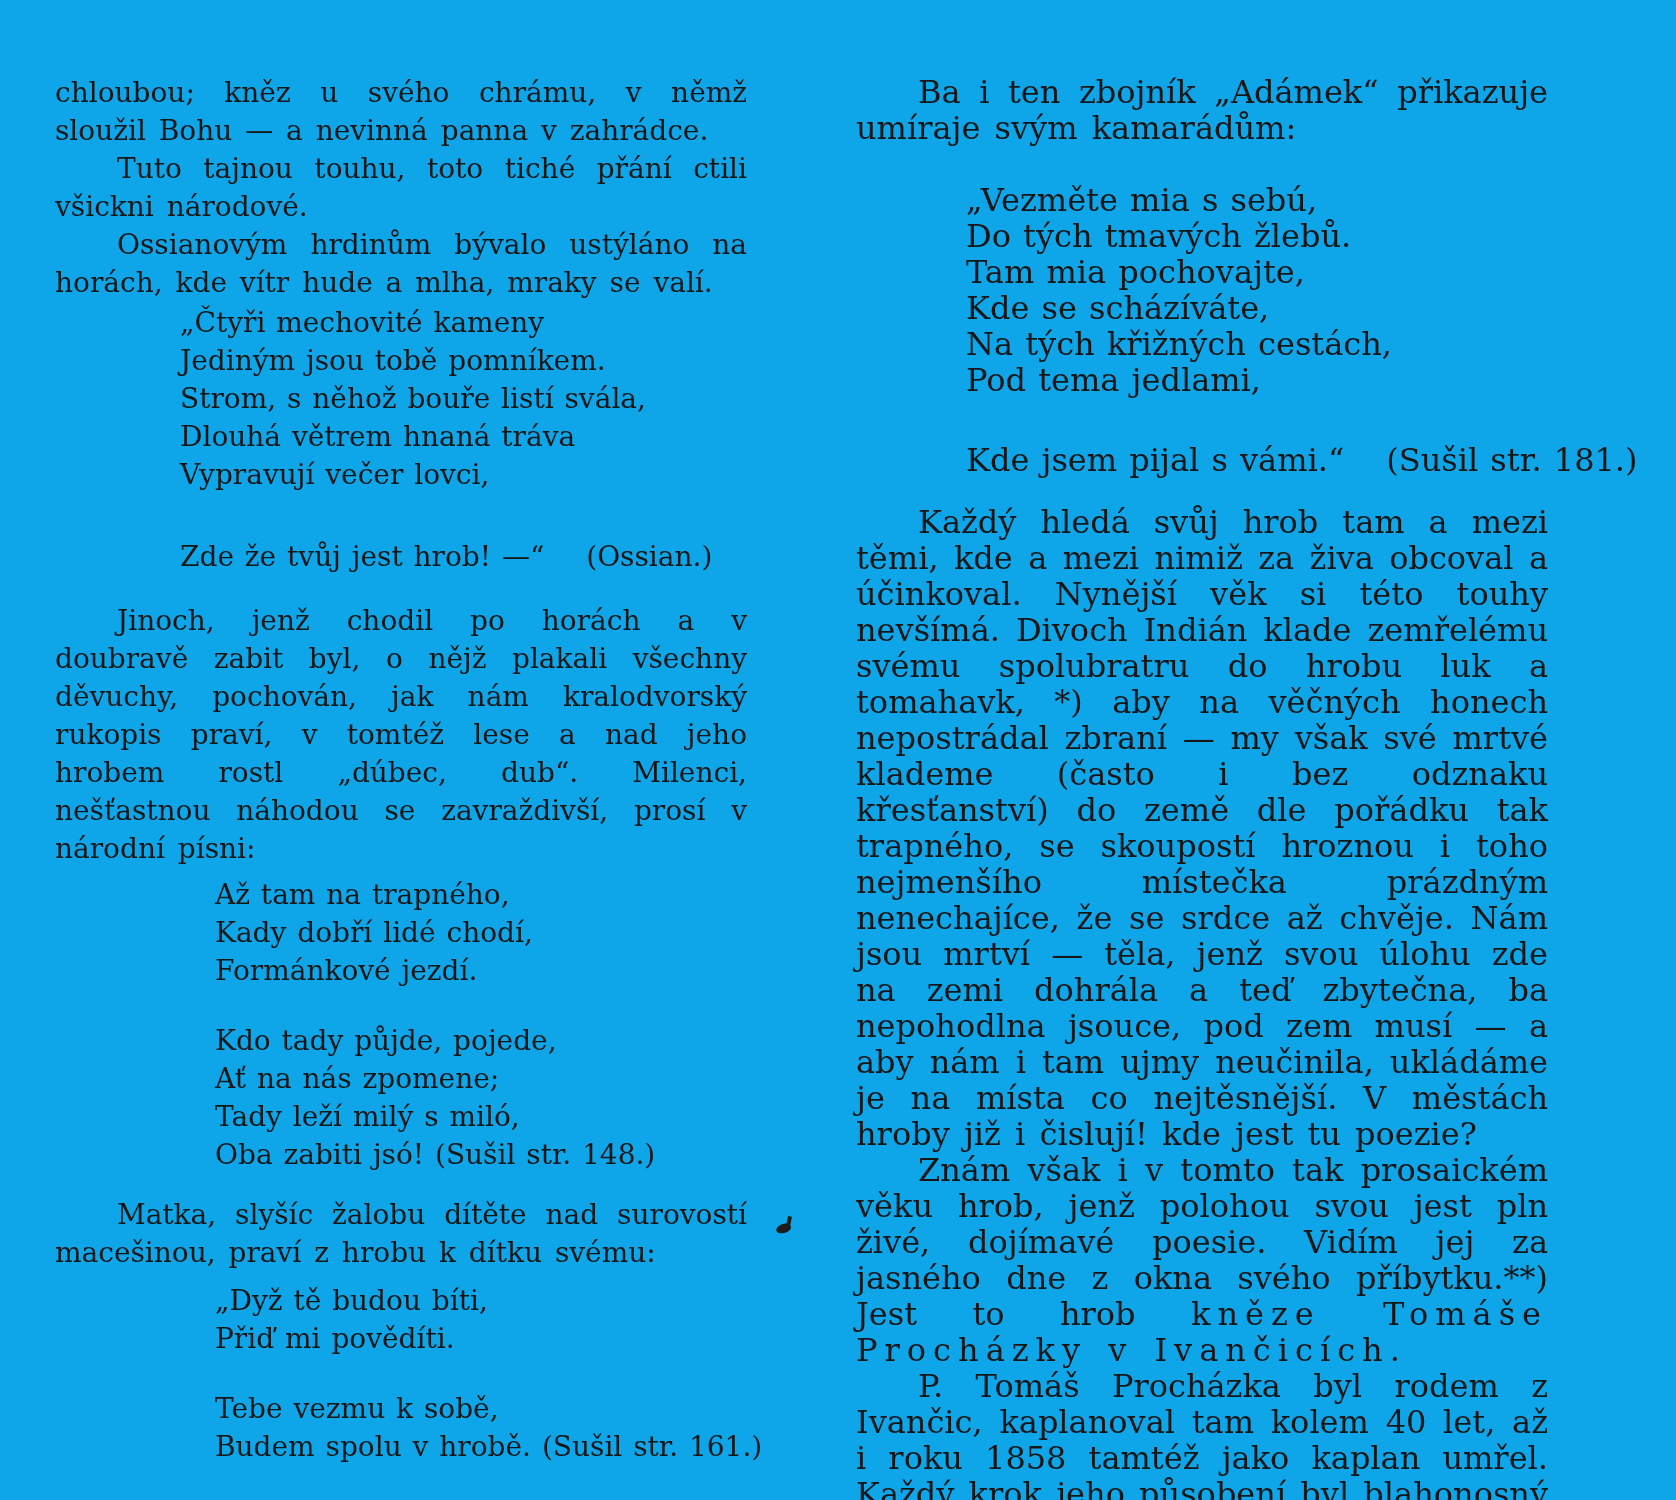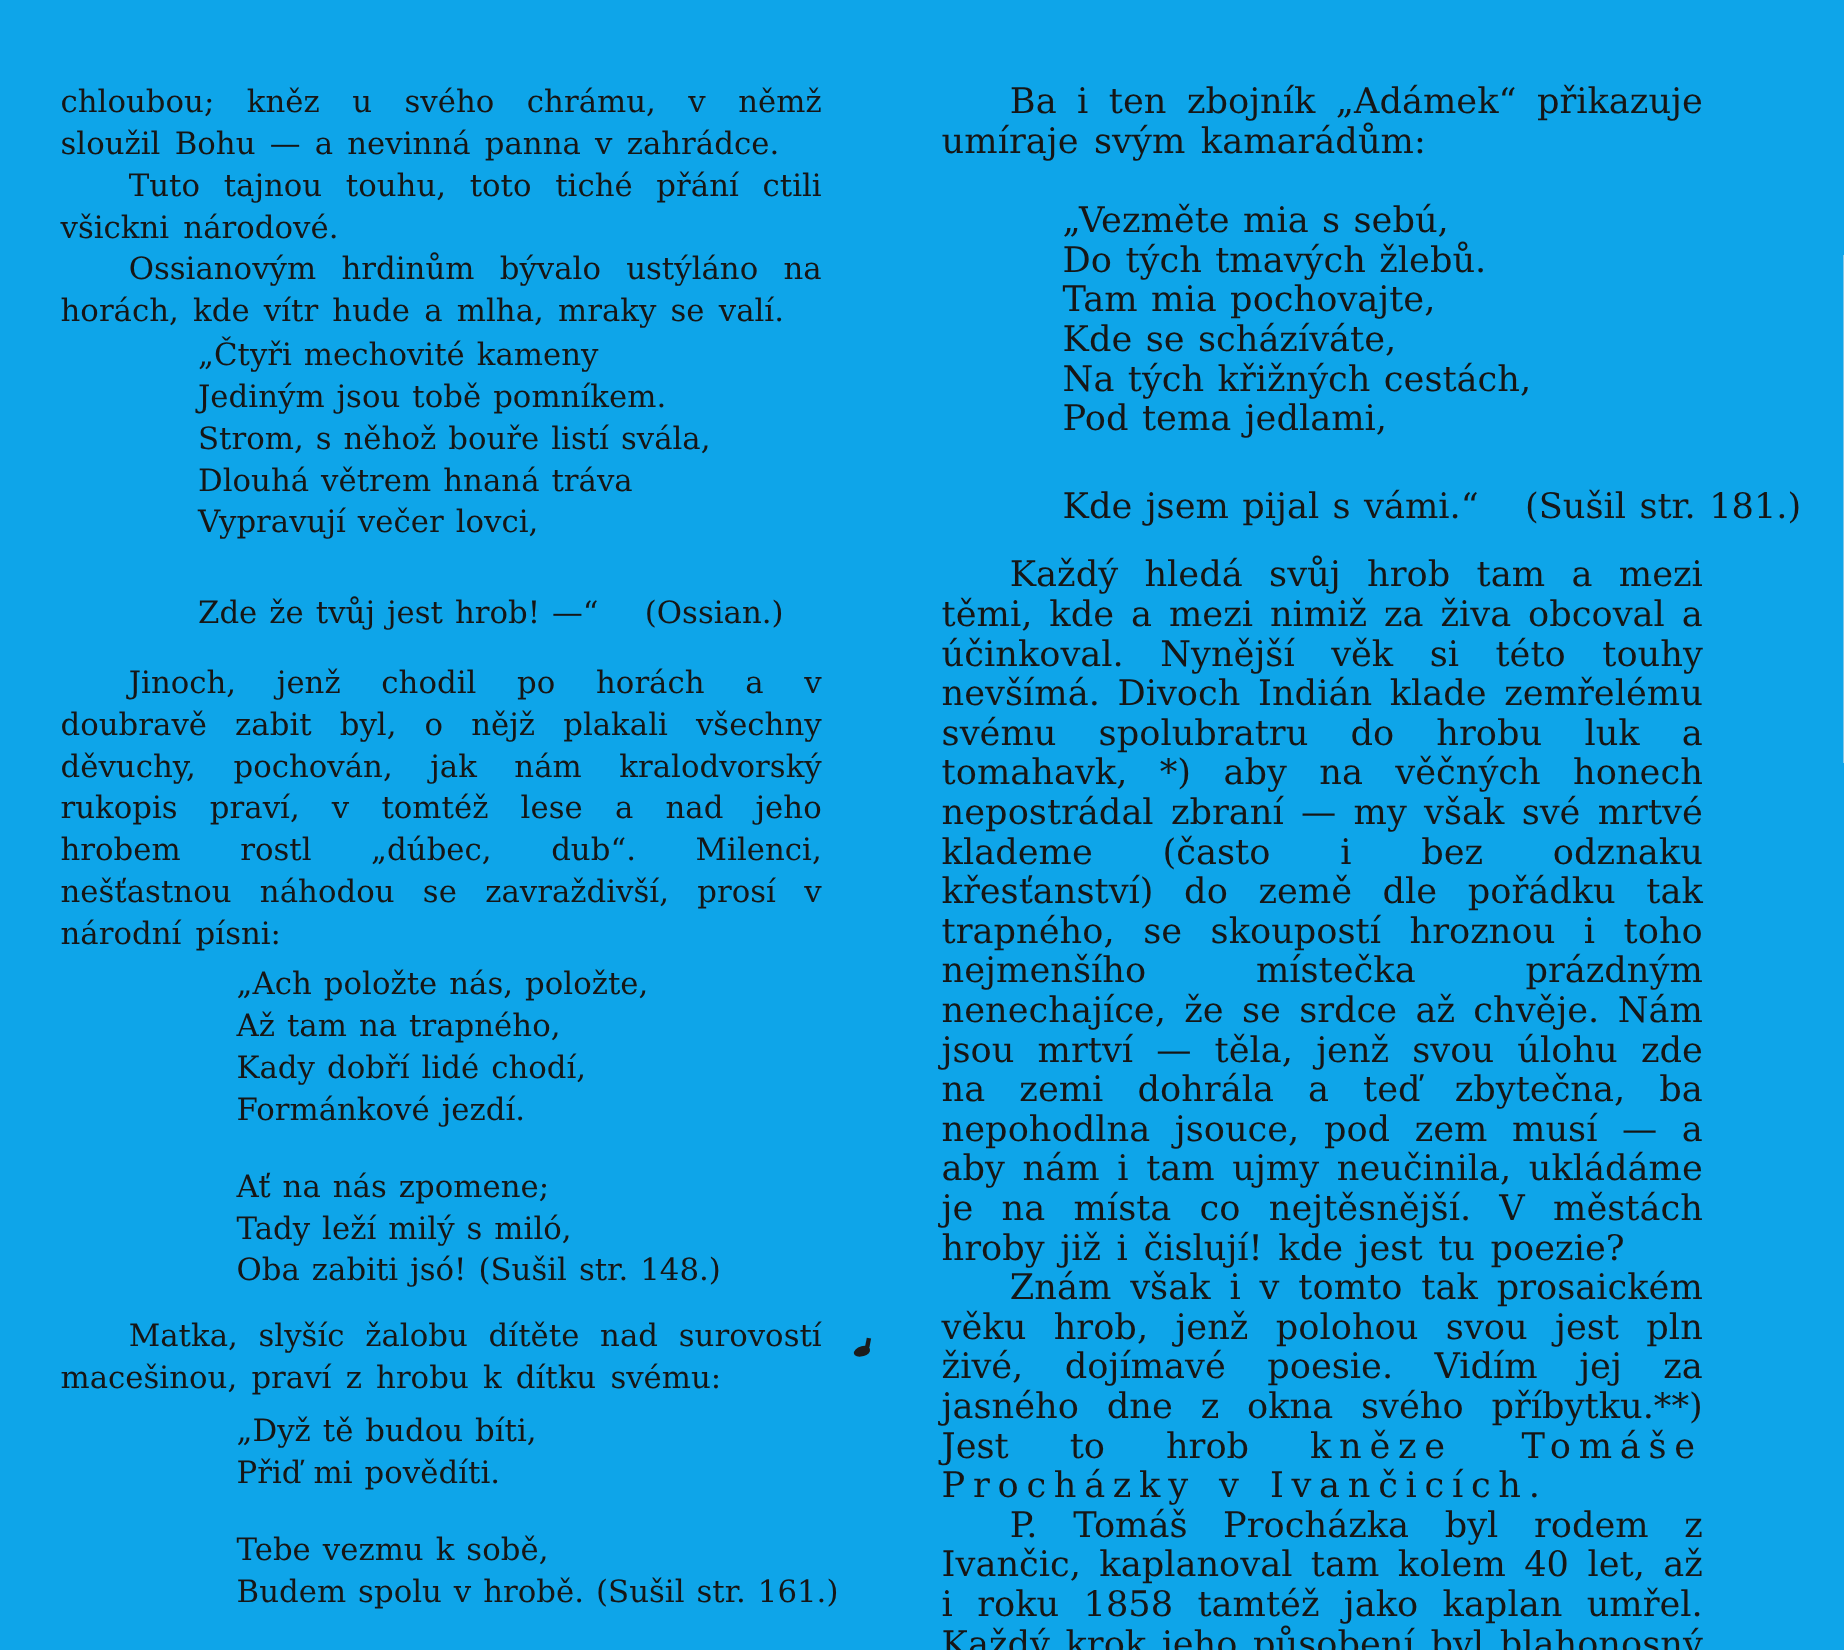--- a/index.html
+++ b/index.html
@@ -102,26 +102,26 @@
       <div class="vline">Strom, s něhož bouře listí svála,</div>
       <div class="vline">Dlouhá větrem hnaná tráva</div>
       <div class="vline">Vypravují večer lovci,</div>
       <div class="vline"><span>Zde že tvůj jest hrob! —“</span><span class="attribution">(Ossian.)</span></div>
     </div>
 
     <p class="para">Jinoch, jenž chodil po horách a v doubravě zabit byl, o nějž plakali všechny děvuchy, pochován, jak nám kralodvorský rukopis praví, v tomtéž lese a nad jeho hrobem rostl „dúbec, dub“. Milenci, nešťastnou náhodou se zavraždivší, prosí v národní písni:</p>
 
     <div class="verse verse-ach">
       <div class="stanza">
-        <div class="vline">„Ach položte nás, položte,</div>
         <div class="vline">Až tam na trapného,</div>
         <div class="vline">Kady dobří lidé chodí,</div>
         <div class="vline">Formánkové jezdí.</div>
       </div>
       <div class="stanza">
+        <div class="vline">Kdo tady půjde, pojede,</div>
         <div class="vline">Ať na nás zpomene;</div>
         <div class="vline">Tady leží milý s miló,</div>
         <div class="vline">Oba zabiti jsó! (Sušil str. 148.)</div>
       </div>
     </div>
 
     <p class="para">Matka, slyšíc žalobu dítěte nad surovostí macešinou, praví z hrobu k dítku svému:</p>
 
     <div class="verse verse-dyz">
       <div class="stanza">

